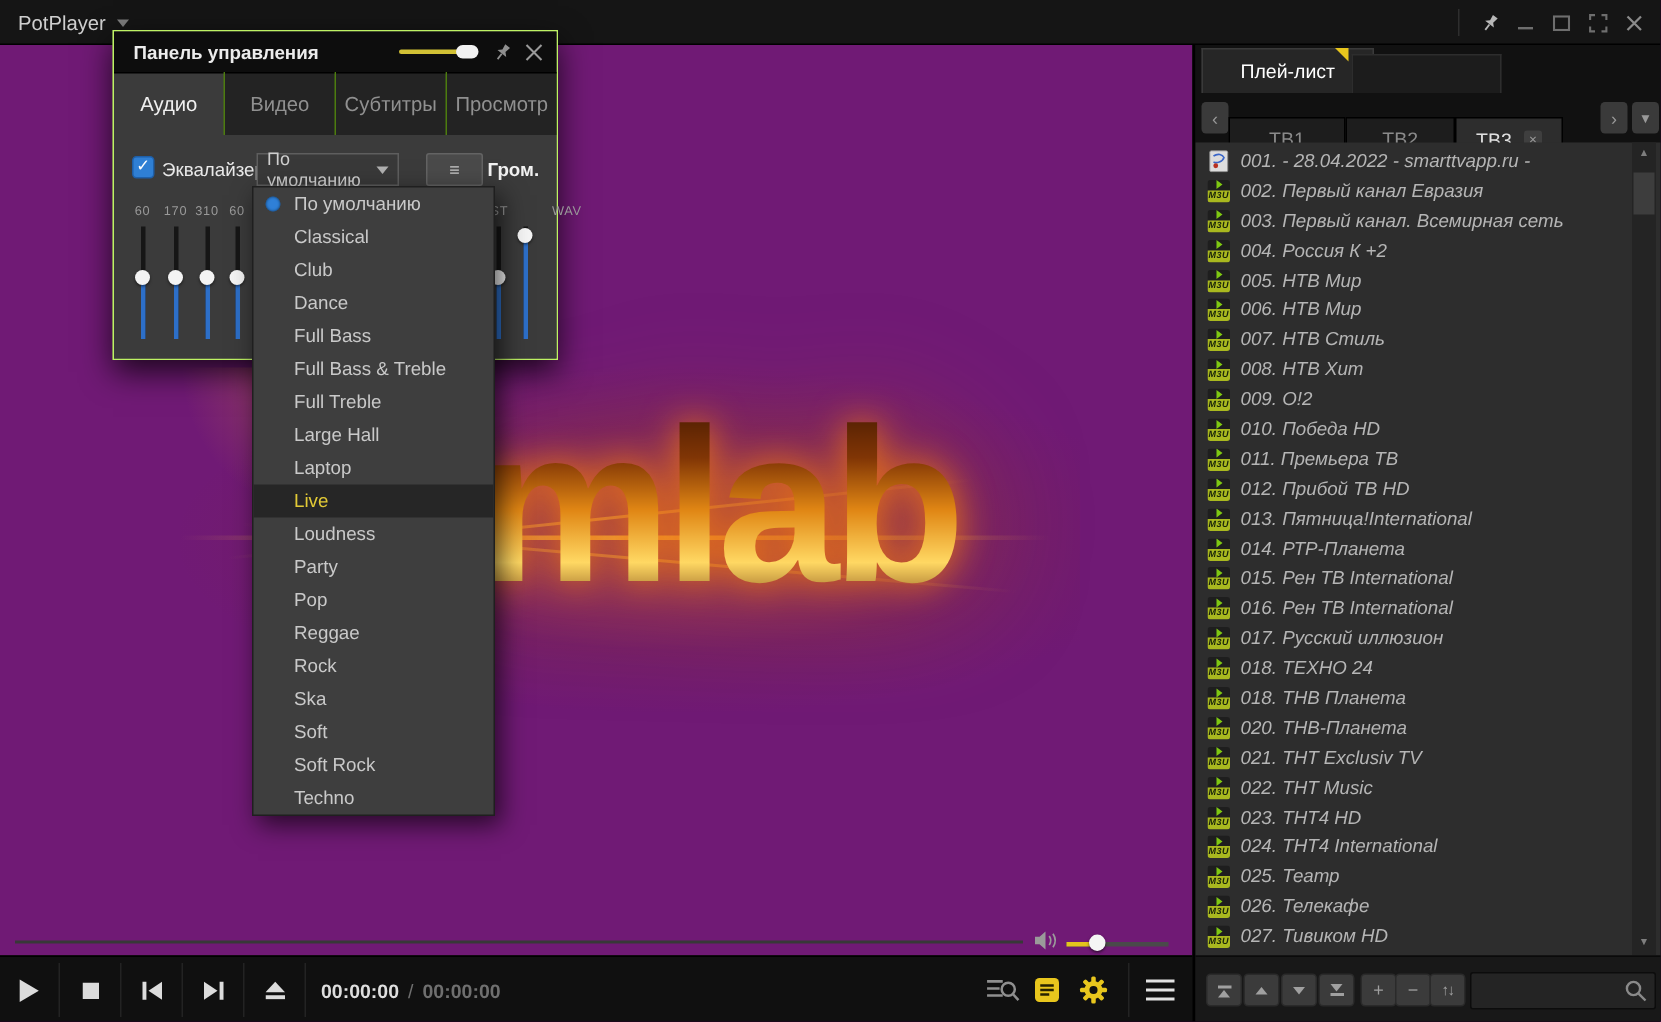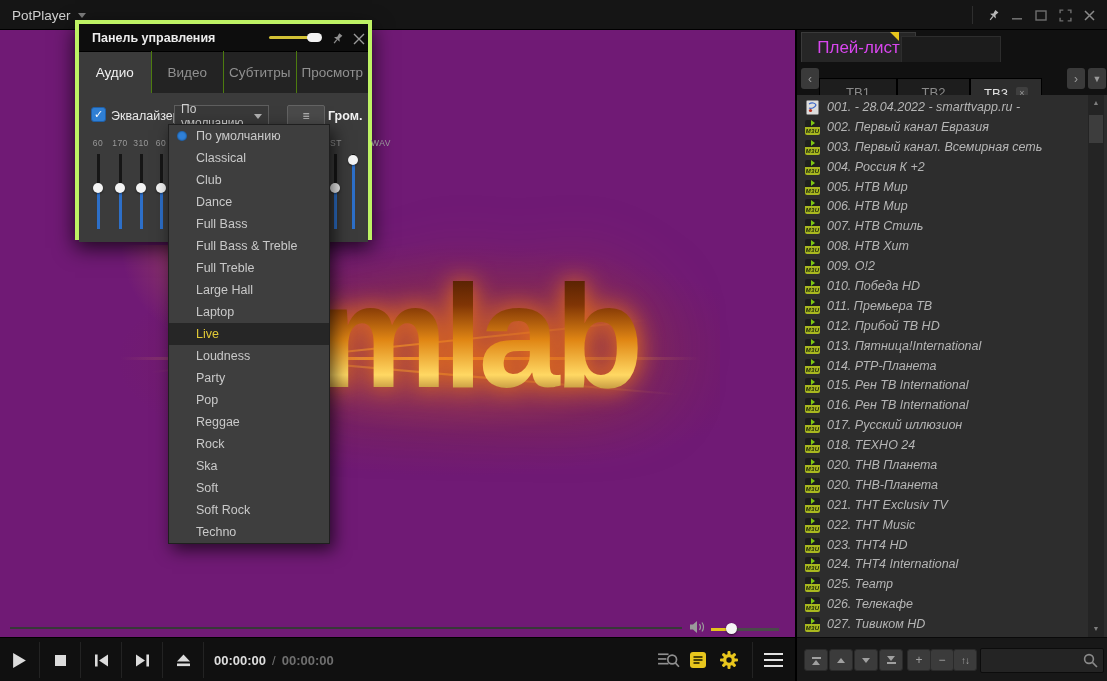--- a/index.html
+++ b/index.html
@@ -40,21 +40,21 @@
 .tbtn { position:absolute; top:0; height:44px; display:flex; align-items:center; justify-content:center; cursor:pointer; }
 .vdiv { position:absolute; top:4px; height:36px; width:1px; background:#232323; }
 #time { position:absolute; left:214px; top:0; height:44px; display:flex; align-items:center; font-size:13px; font-weight:bold; }
 #time .cur { color:#dedede; }
 #time .sep { color:#6f6f6f; margin:0 6px; font-weight:normal; }
 #time .tot { color:#6f6f6f; }
 #hamburger { display:flex; flex-direction:column; gap:4px; }
 #hamburger div { width:19px; height:2px; background:#e2e2e2; }
 
 
-#panel { position:absolute; left:75px; top:20px; width:297px; height:220px; background:#3b3b3b; z-index:10; box-shadow:0 8px 20px rgba(0,0,0,.75); border:4px solid #bef264; }
+#panel { position:absolute; left:75px; top:20px; width:297px; height:220px; background:#3b3b3b; z-index:10; box-shadow:0 8px 20px rgba(0,0,0,.75); border:1px solid #bef264; }
 #panel-titlebar { position:relative; height:27px; background:#0d0d0d; display:flex; align-items:center; }
 #panel-title { margin-left:13px; font-size:12.5px; font-weight:bold; color:#ececec; }
 #panel-vol-track { position:absolute; left:190px; top:12px; width:52px; height:3px; background:#d2c135; border-radius:2px; }
 #panel-vol-knob { position:absolute; left:228px; top:9px; width:15px; height:9px; background:#f2f2f2; border-radius:4.5px; }
 #panel-pin { position:absolute; left:251px; top:7px; transform:rotate(38deg); }
 #panel-close { position:absolute; left:274px; top:7px; }
 #panel-tabs { display:flex; height:42px; background:#4d7c0f; }
 .ptab { flex:1; margin-right:1px; background:#232323; color:#909090; font-size:13.5px; display:flex; align-items:center; justify-content:center; border-top:1px solid #000; cursor:pointer; }
 .ptab:last-child { margin-right:0; }
 .ptab.active { background:#3b3b3b; color:#f0f0f0; }
@@ -73,21 +73,21 @@
 
 
 #preset-menu { position:absolute; left:168px; top:124px; width:162px; background:#3e3e3e; border:1px solid #1f1f1f; z-index:20; box-shadow:4px 6px 16px rgba(0,0,0,.65); }
 .preset-item { position:relative; height:22px; display:flex; align-items:center; padding-left:27px; font-size:12.5px; color:#c9c9c9; cursor:pointer; }
 .preset-item.hl { background:#262626; color:#e2ca36; }
 .preset-item .radio { position:absolute; left:8px; top:6px; width:10px; height:10px; border-radius:50%; background:#2f80d8; box-shadow:inset 0 0 2px #0c2f55; }
 
 
 #playlist { position:absolute; left:795px; top:30px; width:312px; height:651px; background:#181818; border-left:2px solid #000; z-index:5; }
 #pl-header { position:relative; height:32px; background:#111; }
-#pl-title-tab { position:absolute; left:4px; top:2px; width:115px; height:30px; background:#262626; border:1px solid #3a3a3a; border-bottom:none; color:#d946ef; font-size:17px; display:flex; align-items:center; justify-content:center; cursor:pointer; }
+#pl-title-tab { position:absolute; left:4px; top:2px; width:115px; height:30px; background:#262626; border:1px solid #3a3a3a; border-bottom:none; color:#ffffff; font-size:13px; display:flex; align-items:center; justify-content:center; cursor:pointer; }
 #pl-fold { position:absolute; left:93px; top:2px; width:0; height:0; border-top:9px solid #e8c61d; border-left:9px solid transparent; }
 #pl-tab2 { position:absolute; left:104px; top:6px; width:100px; height:26px; background:#1c1c1c; border:1px solid #2d2d2d; border-bottom:none; cursor:pointer; }
 #pl-strip { position:relative; height:33px; background:#111; }
 .pl-navbtn { position:absolute; top:6px; width:18px; height:21px; background:#3a3a3a; border-radius:3px; color:#9a9a9a; font-size:12px; display:flex; align-items:center; justify-content:center; cursor:pointer; }
 .pl-tab { position:absolute; top:16px; height:29px; display:flex; align-items:center; justify-content:center; font-size:13px; background:#1d1d1d; color:#8a8a8a; border:1px solid #000; cursor:pointer; }
 .pl-tab.active { background:#2d2d2d; color:#e0e0e0; border-bottom:none; }
 .tabx { margin-left:8px; width:12px; height:12px; background:#3f3f3f; color:#999; font-size:9px; line-height:12px; text-align:center; border-radius:2px; }
 #pl-list { position:absolute; left:0; top:65px; width:312px; height:542px; background:#2d2d2d; overflow:hidden; }
 #pl-items { position:absolute; left:0; top:5px; width:290px; }
 .pl-row { height:19.9px; display:flex; align-items:flex-start; padding-left:8px; gap:7px; cursor:pointer;font-style:italic; }
@@ -435,21 +435,21 @@
           </div>
           <span class="pl-label">018. ТЕХНО 24</span>
         </div>
         <div class="pl-row">
           <div class="m3u">
             <div class="m3u-top">
               <i></i>
             </div>
             <div class="m3u-bot">M3U</div>
           </div>
-          <span class="pl-label">020. ТНВ Планета</span>
+          <span class="pl-label">018. ТНВ Планета</span>
         </div>
         <div class="pl-row">
           <div class="m3u">
             <div class="m3u-top">
               <i></i>
             </div>
             <div class="m3u-bot">M3U</div>
           </div>
           <span class="pl-label">020. ТНВ-Планета</span>
         </div>

